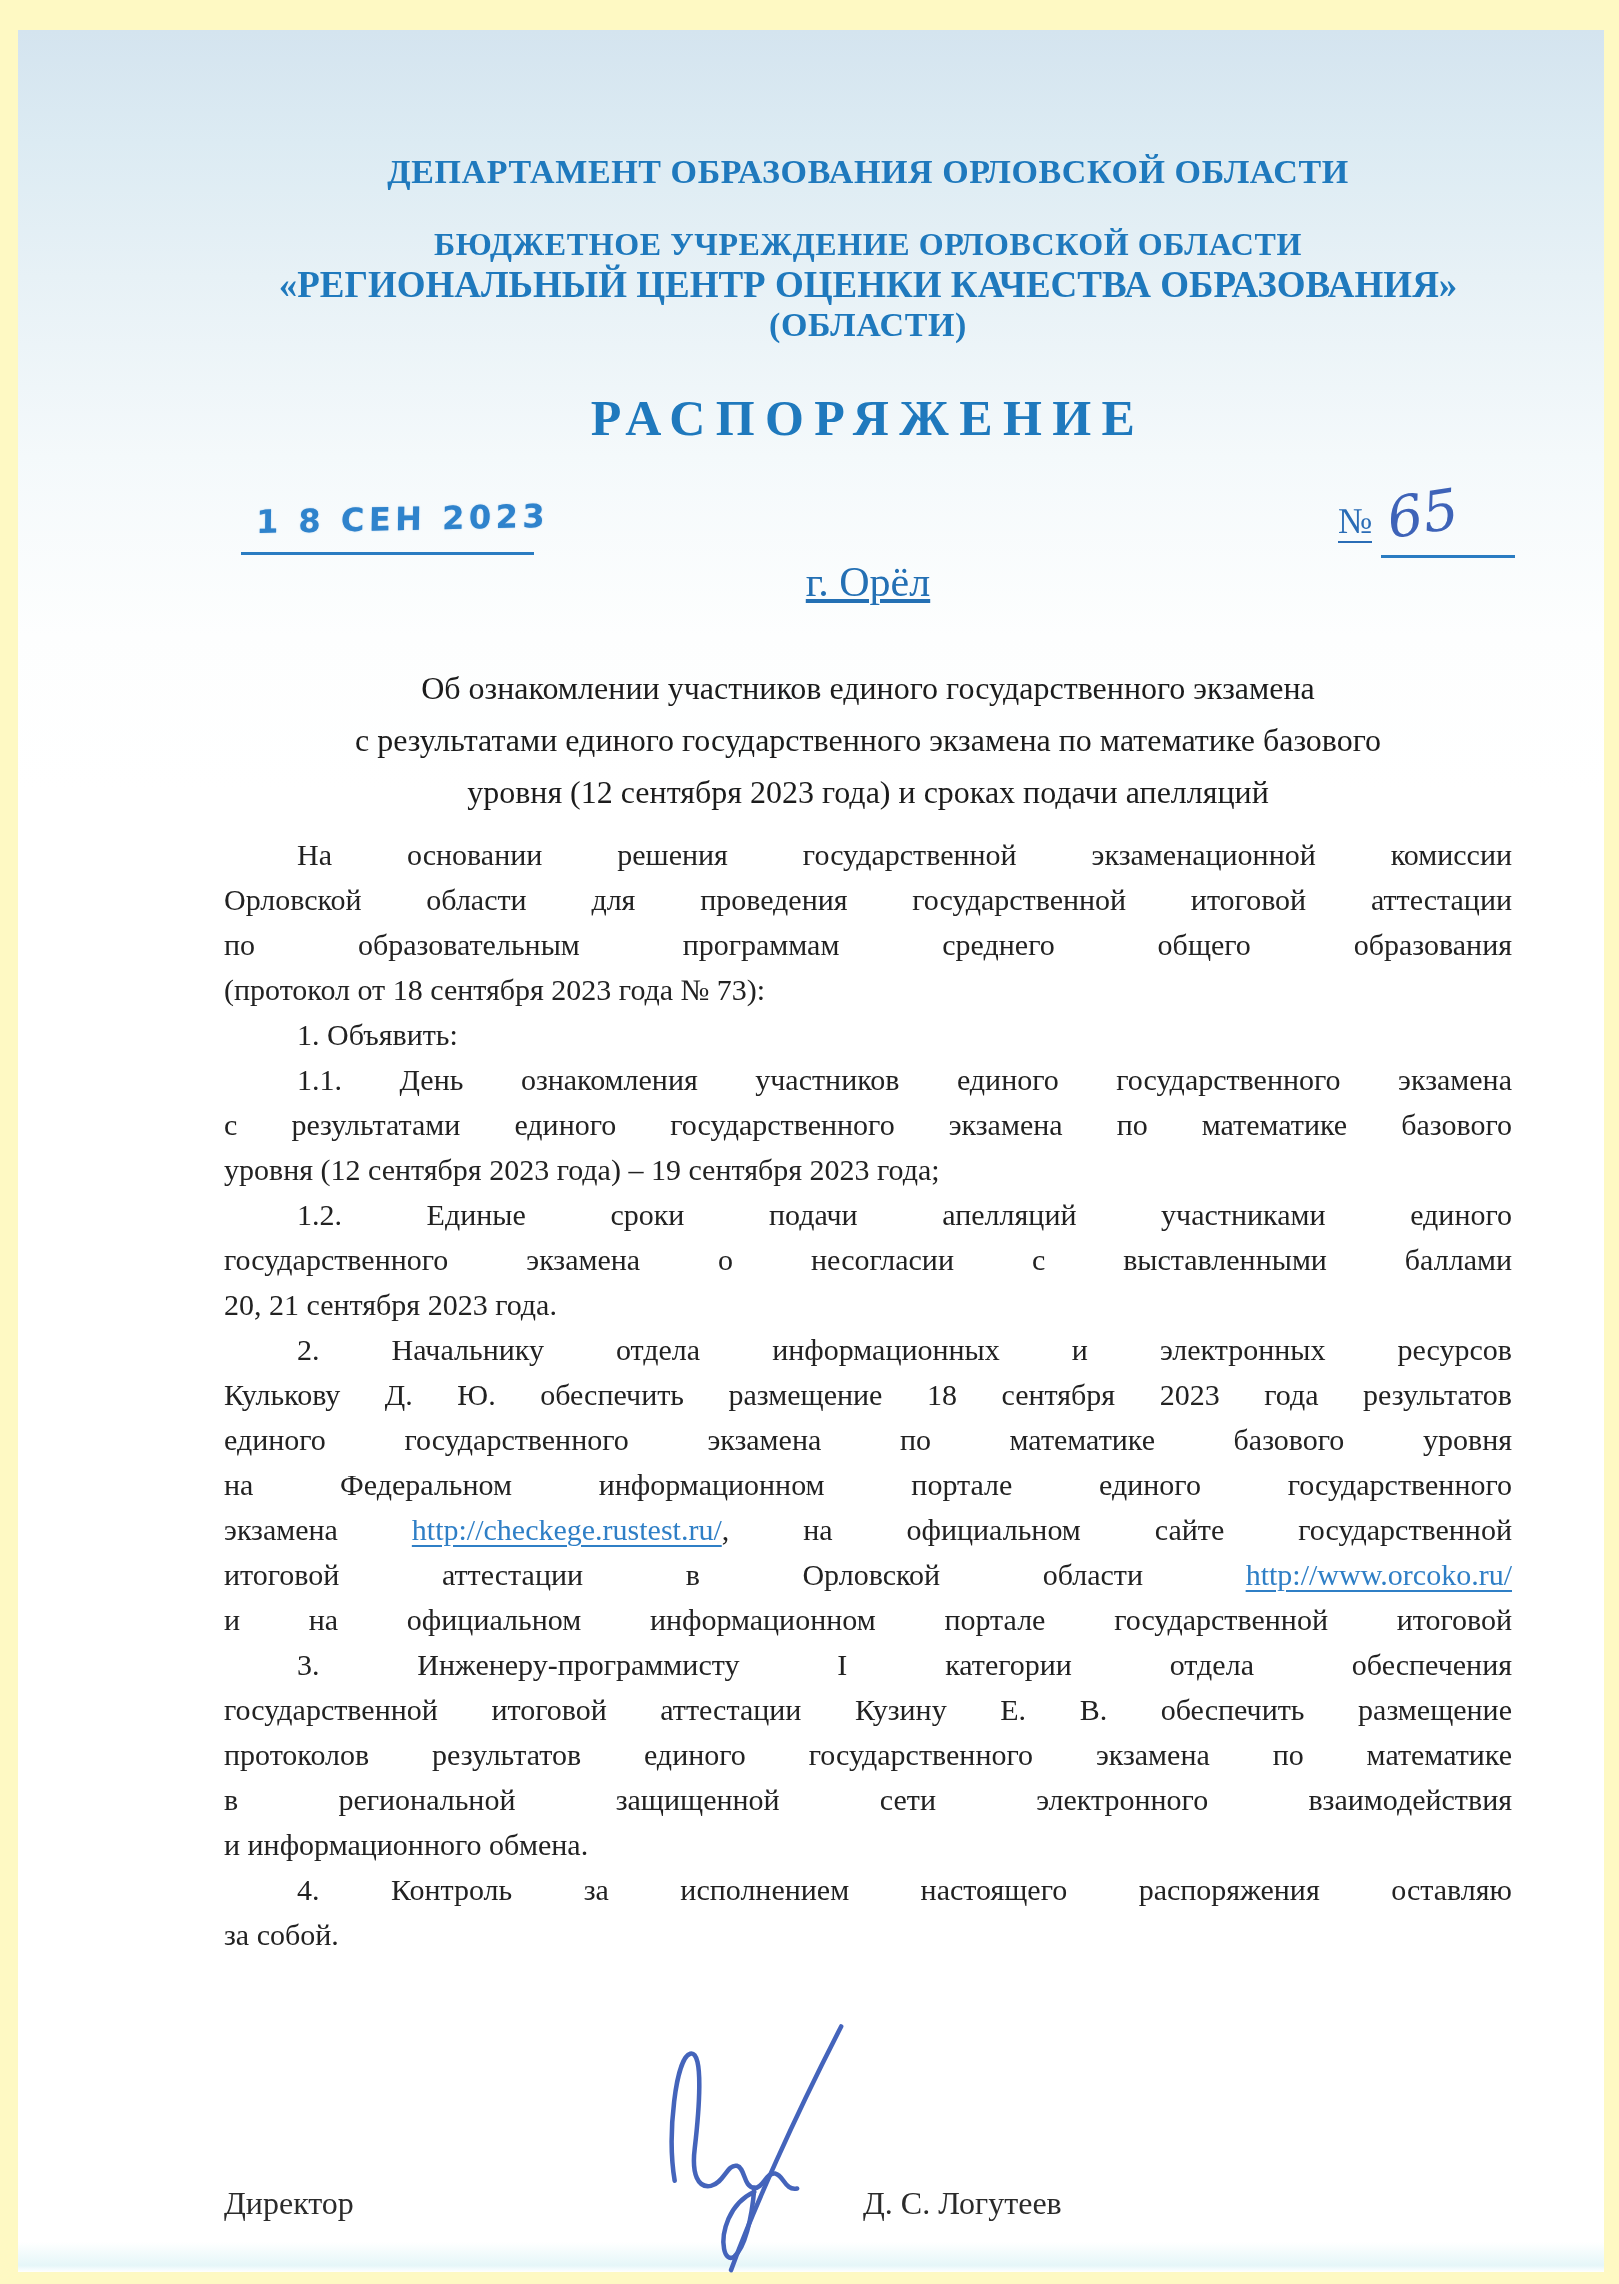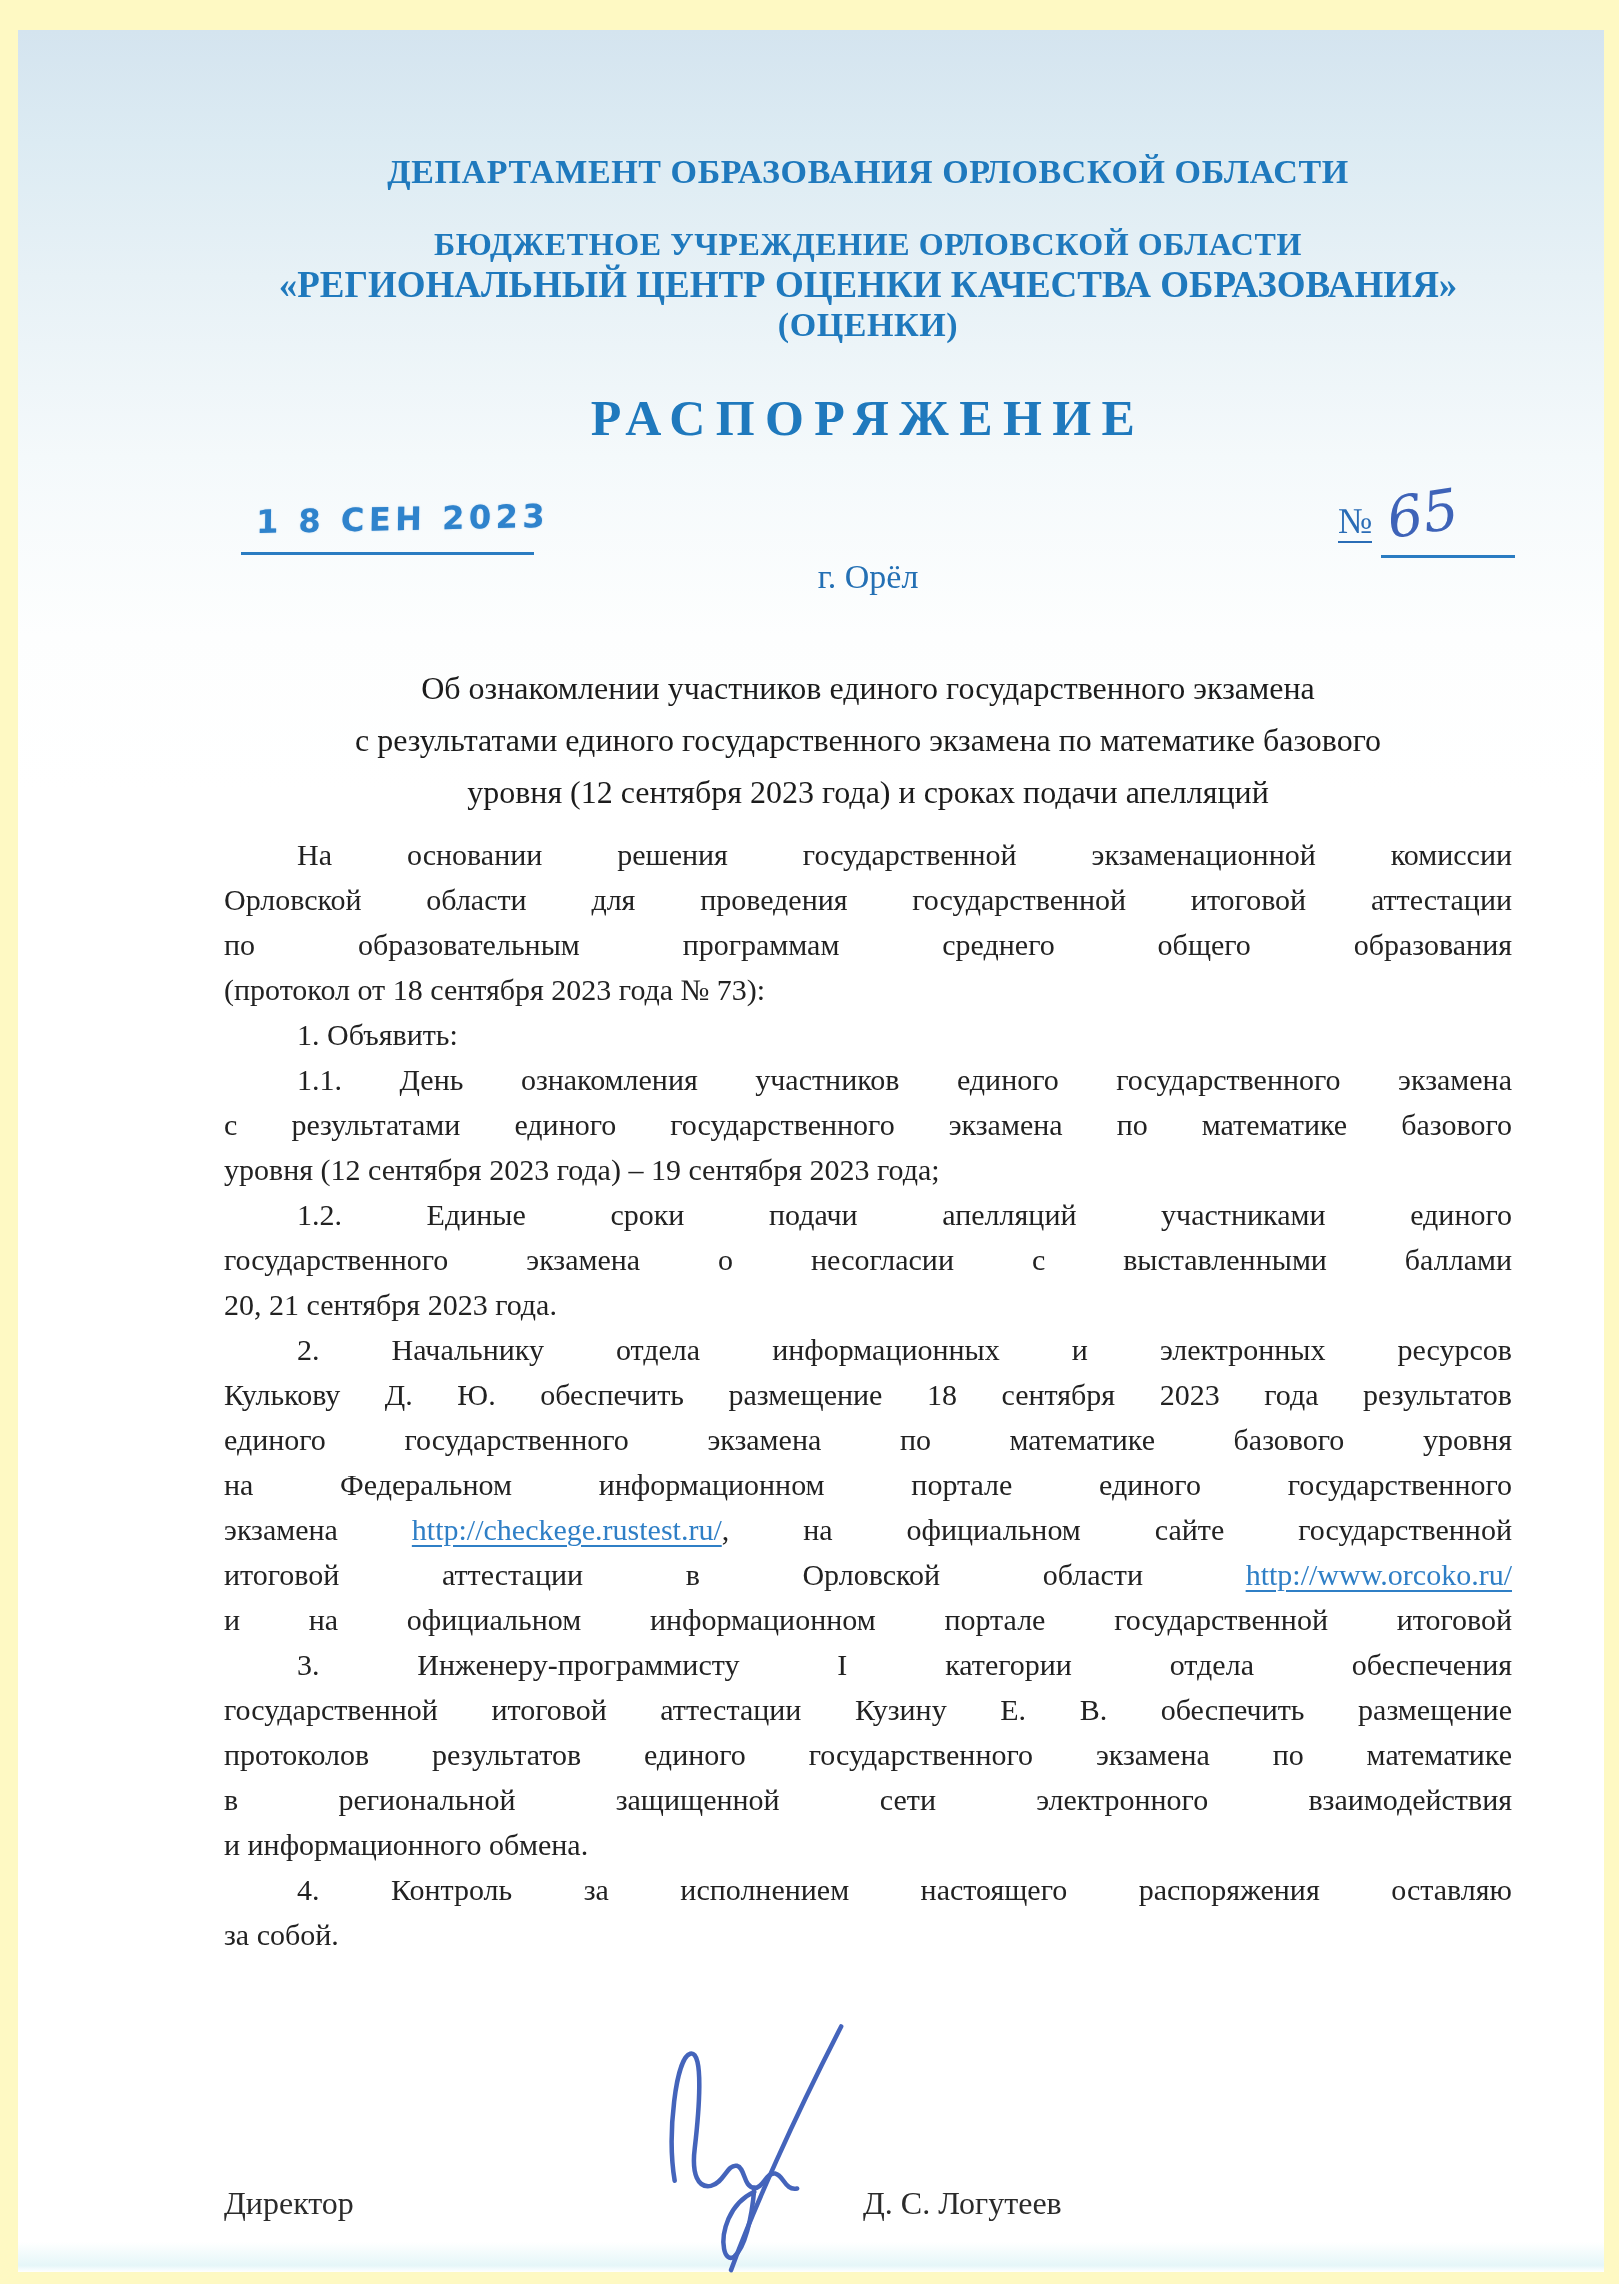--- a/index.html
+++ b/index.html
@@ -35,21 +35,21 @@
     text-shadow:0 0 1.3px rgba(47,131,204,0.55);
   }
   .stamp-underline{position:absolute;left:241px;top:552px;width:293px;height:3.2px;background:#2a7cc2;}
   .num-sign{position:absolute;left:1338px;top:501px;font-size:36px;color:#2a6db6;border-bottom:2.6px solid #2a6db6;line-height:40px;}
   .num-value{
     position:absolute;left:1387px;top:481px;
     font-family:"DejaVu Serif", serif;font-style:italic;
     font-size:56px;color:#3e63b8;transform:rotate(-9deg);
   }
   .num-underline{position:absolute;left:1381px;top:555px;width:134px;height:2.6px;background:#2a7cc2;}
-  .city{top:558px;font-size:34px;color:#2470b4;}
+  .city{top:558px;font-size:42px;color:#2470b4;text-decoration:underline;}
   .subject{
     top:662px;font-size:32px;line-height:52px;color:#1c1c1c;
     white-space:pre-line;
   }
   
   .body-text{
     position:absolute;left:224px;top:832px;width:1288px;
     font-size:30px;line-height:45px;color:#222222;
   }
   .para{margin:0;}
@@ -65,21 +65,21 @@
 </head>
 <body>
 
 <div class="canvas">
   <div class="scan-bg"></div>
   <div class="scan-bottom"></div>
 
   <div class="center-col hdr hdr1">ДЕПАРТАМЕНТ ОБРАЗОВАНИЯ ОРЛОВСКОЙ ОБЛАСТИ</div>
   <div class="center-col hdr hdr2">БЮДЖЕТНОЕ УЧРЕЖДЕНИЕ ОРЛОВСКОЙ ОБЛАСТИ</div>
   <div class="center-col hdr hdr3">«РЕГИОНАЛЬНЫЙ ЦЕНТР ОЦЕНКИ КАЧЕСТВА ОБРАЗОВАНИЯ»</div>
-  <div class="center-col hdr hdr4">(ОЦЕНКИ)</div>
+  <div class="center-col hdr hdr4">(ОБЛАСТИ)</div>
 
   <div class="center-col hdr doctype">РАСПОРЯЖЕНИЕ</div>
 
   <div class="stamp-date">1 8 СЕН 2023</div>
   <div class="stamp-underline"></div>
   <div class="num-sign">№</div>
   <div class="num-value">65</div>
   <div class="num-underline"></div>
 
   <div class="center-col city">г. Орёл</div>

